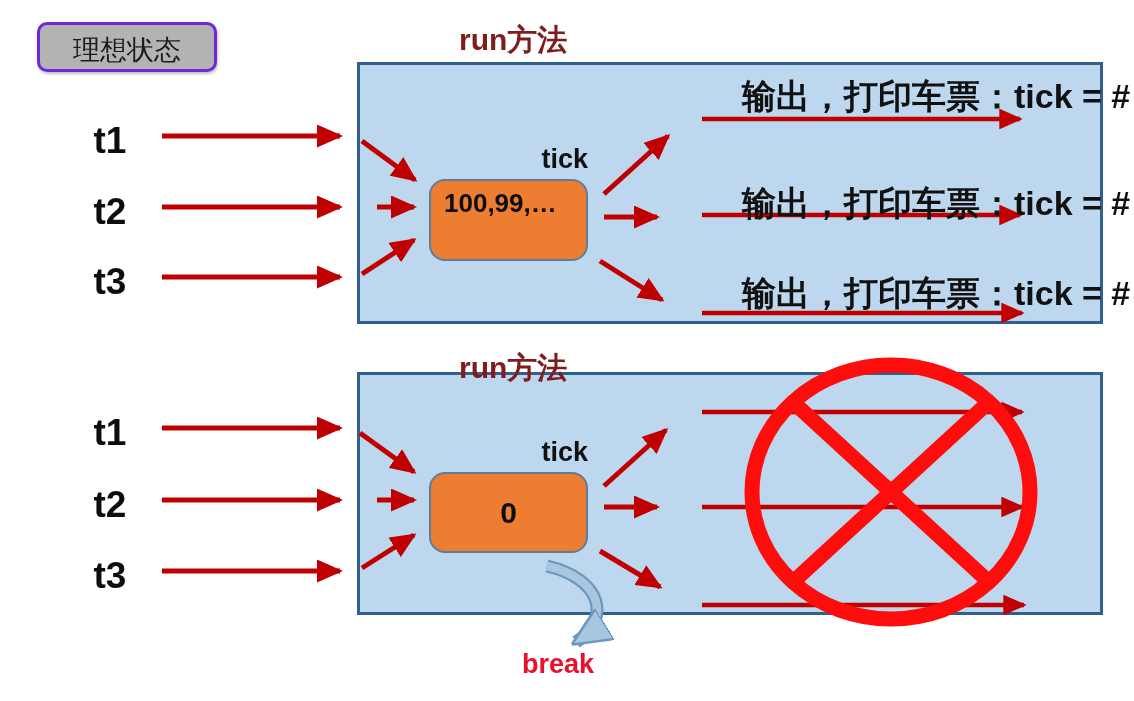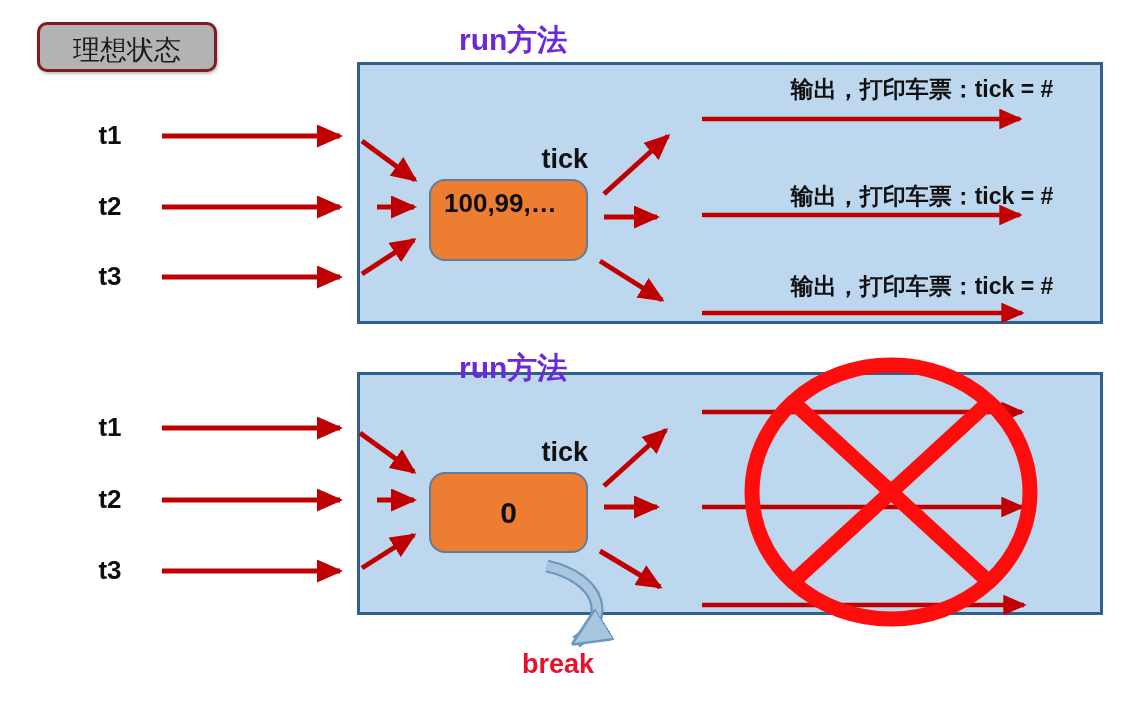--- a/index.html
+++ b/index.html
@@ -10,43 +10,43 @@
   .panel{
     position:absolute;background:#BDD7EE;border:3px solid #31608F;
     box-sizing:border-box;z-index:1;
   }
   #panel-top{left:357px;top:62px;width:746px;height:262px;}
   #panel-bottom{left:357px;top:372px;width:746px;height:243px;}
   svg.overlay{position:absolute;left:0;top:0;z-index:2;pointer-events:none;}
   .txt{position:absolute;z-index:3;white-space:nowrap;color:#111;}
   .badge{
     left:37px;top:22px;width:180px;height:50px;line-height:50px;text-align:center;
-    background:#B3B3B3;border:3px solid #7f1d1d;border-radius:10px;box-sizing:border-box;
+    background:#B3B3B3;border:3px solid #6d28d9;border-radius:10px;box-sizing:border-box;
     font-family:"Liberation Serif",serif;font-size:27px;color:#1b1b1b;
     box-shadow:1px 2px 3px rgba(0,0,0,.25);
   }
-  .run-title{font-size:30px;font-weight:bold;color:#6d28d9;}
+  .run-title{font-size:30px;font-weight:bold;color:#7f1d1d;}
   #run-title-top{left:459px;top:20px;}
   #run-title-bottom{left:459px;top:348px;}
-  .t-label{font-size:26px;font-weight:bold;color:#0d0d0d;width:52px;text-align:center;}
+  .t-label{font-size:37px;font-weight:bold;color:#0d0d0d;width:52px;text-align:center;}
   .tick-label{width:158px;text-align:right;font-size:27px;font-weight:bold;}
   #tick-label-top{left:430px;top:144px;}
   #tick-label-bottom{left:430px;top:437px;}
   .tick-box{
     position:absolute;z-index:3;background:#ED7D31;border:2.5px solid #5D7C9E;
     border-radius:16px;box-sizing:border-box;
   }
   #tick-box-top{left:429px;top:179px;width:159px;height:82px;padding:5px 0 16px 13px;}
   #tick-box-top .line{font-size:26px;font-weight:bold;line-height:34px;color:#0d0d0d;}
   #tick-box-bottom{
     left:429px;top:472px;width:159px;height:81px;
     display:flex;align-items:center;justify-content:center;
     font-size:30px;font-weight:bold;color:#0d0d0d;
   }
-  .out-text{width:360px;text-align:center;font-size:23px;font-weight:bold;}
+  .out-text{width:360px;text-align:center;font-size:34px;font-weight:bold;}
   .out-text .zh{font-family:"Liberation Serif",serif;}
   .out-text .code{font-family:"Liberation Sans",sans-serif;}
   #out-text-0{left:742px;top:74px;}
   #out-text-1{left:742px;top:181px;}
   #out-text-2{left:742px;top:271px;}
   #break-label{left:498px;top:649px;width:96px;text-align:right;
     font-size:27px;font-weight:bold;color:#E8112B;}
   #footnote{left:668px;top:653px;font-family:"Liberation Serif",serif;
     font-size:28px;color:#141414;}
   #watermark{left:922px;top:673px;font-size:20px;color:#8f8f8f;opacity:.65;

